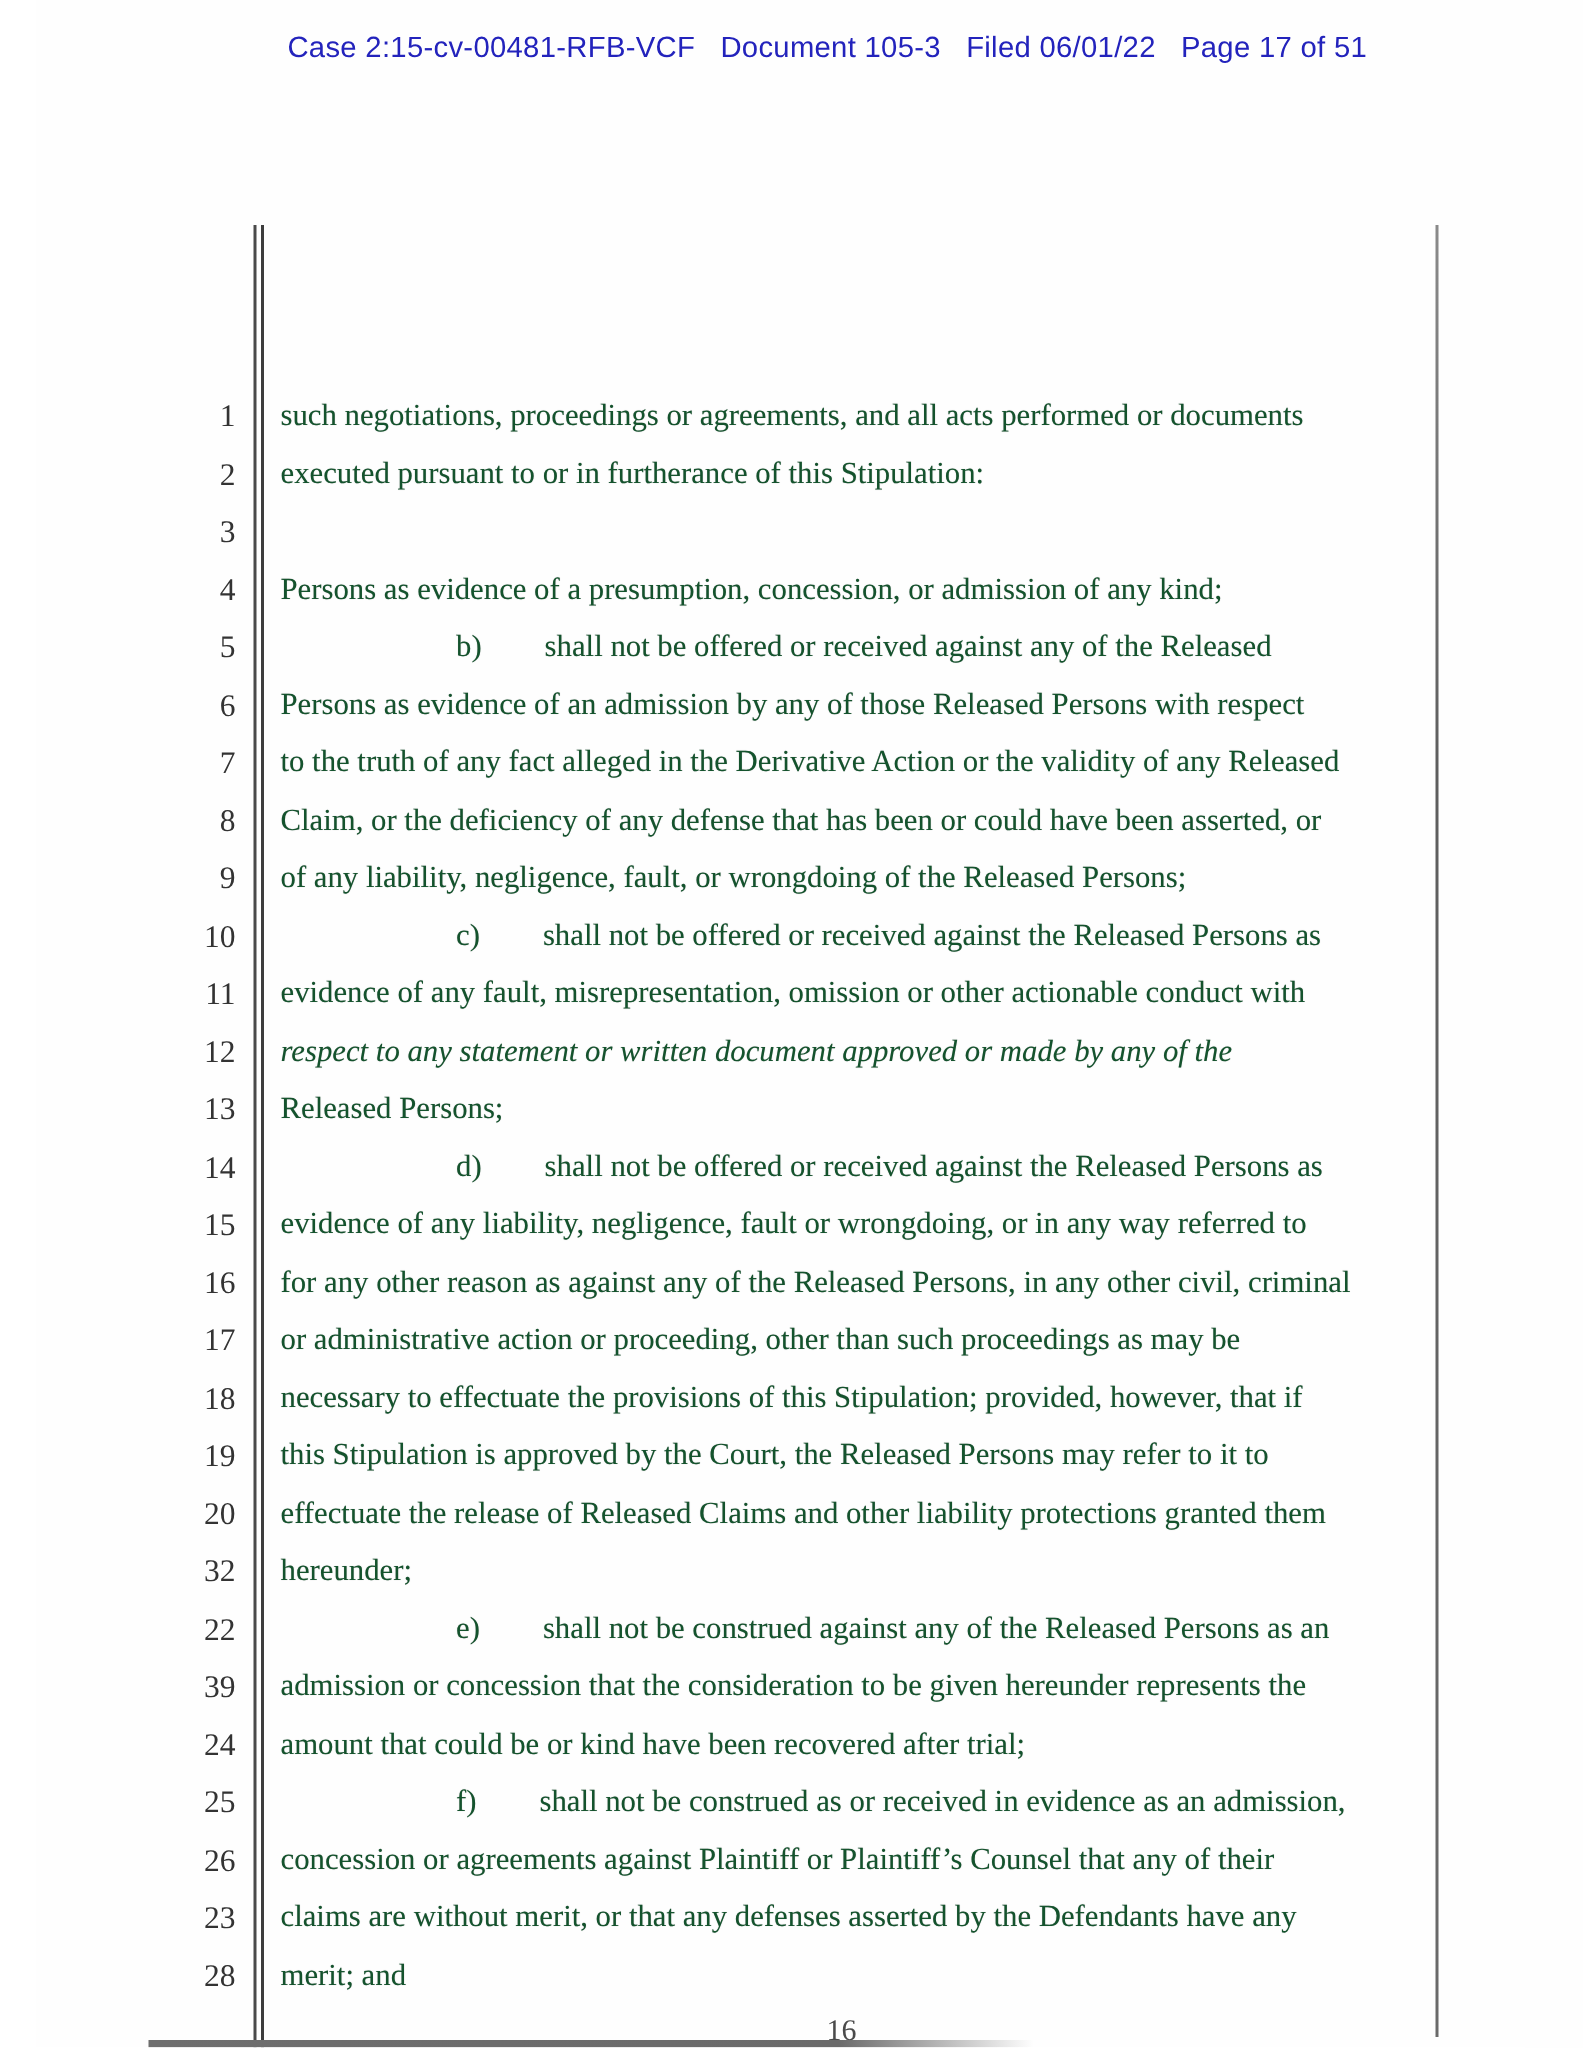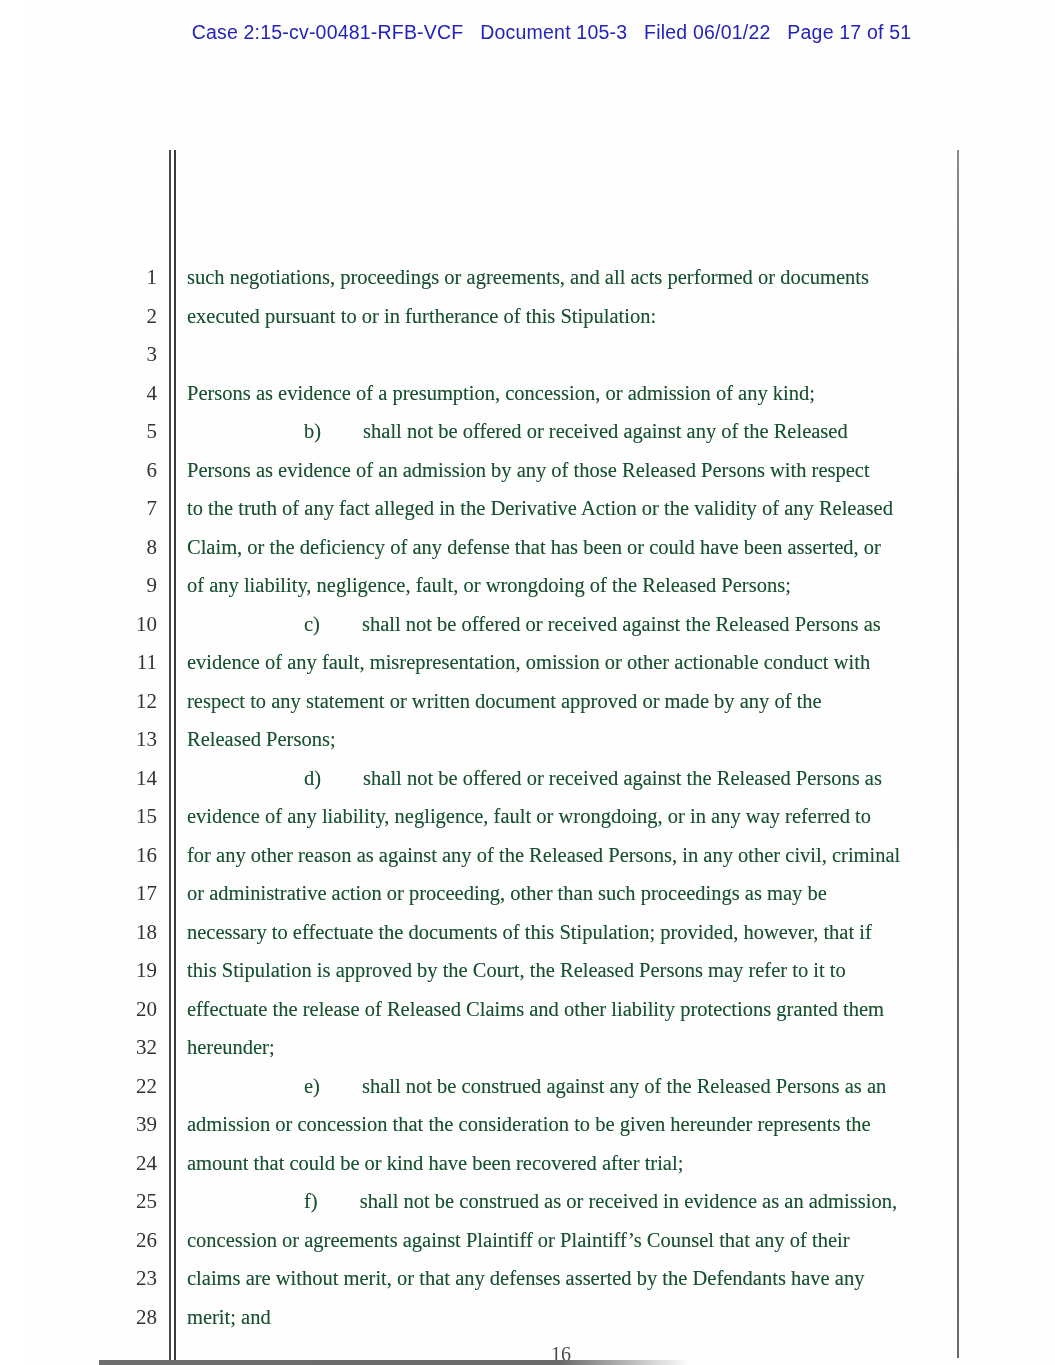--- a/index.html
+++ b/index.html
@@ -117,21 +117,21 @@
       <div class="row">
         <div class="ln">10</div>
         <div class="lt" style="word-spacing: 0px;"><span class="lbl">c)</span><span>shall not be offered or received against the Released Persons as</span></div>
       </div>
       <div class="row">
         <div class="ln">11</div>
         <div class="lt" style="word-spacing: 0px;"><span>evidence of any fault, misrepresentation, omission or other actionable conduct with</span></div>
       </div>
       <div class="row">
         <div class="ln">12</div>
-        <div class="lt" style="word-spacing: 0px;"><span>respect to any statement or written document approved or made by any of the</span></div>
+        <div class="lt" style="word-spacing: 0px; font-style: italic;"><span>respect to any statement or written document approved or made by any of the</span></div>
       </div>
       <div class="row">
         <div class="ln">13</div>
         <div class="lt"><span>Released Persons;</span></div>
       </div>
       <div class="row">
         <div class="ln">14</div>
         <div class="lt" style="word-spacing: 0px;"><span class="lbl">d)</span><span>shall not be offered or received against the Released Persons as</span></div>
       </div>
       <div class="row">
@@ -141,21 +141,21 @@
       <div class="row">
         <div class="ln">16</div>
         <div class="lt" style="word-spacing: 0px;"><span>for any other reason as against any of the Released Persons, in any other civil, criminal</span></div>
       </div>
       <div class="row">
         <div class="ln">17</div>
         <div class="lt" style="word-spacing: 0px;"><span>or administrative action or proceeding, other than such proceedings as may be</span></div>
       </div>
       <div class="row">
         <div class="ln">18</div>
-        <div class="lt" style="word-spacing: 0px;"><span>necessary to effectuate the documents of this Stipulation; provided, however, that if</span></div>
+        <div class="lt" style="word-spacing: 0px;"><span>necessary to effectuate the provisions of this Stipulation; provided, however, that if</span></div>
       </div>
       <div class="row">
         <div class="ln">19</div>
         <div class="lt" style="word-spacing: 0px;"><span>this Stipulation is approved by the Court, the Released Persons may refer to it to</span></div>
       </div>
       <div class="row">
         <div class="ln">20</div>
         <div class="lt" style="word-spacing: 0px;"><span>effectuate the release of Released Claims and other liability protections granted them</span></div>
       </div>
       <div class="row">

